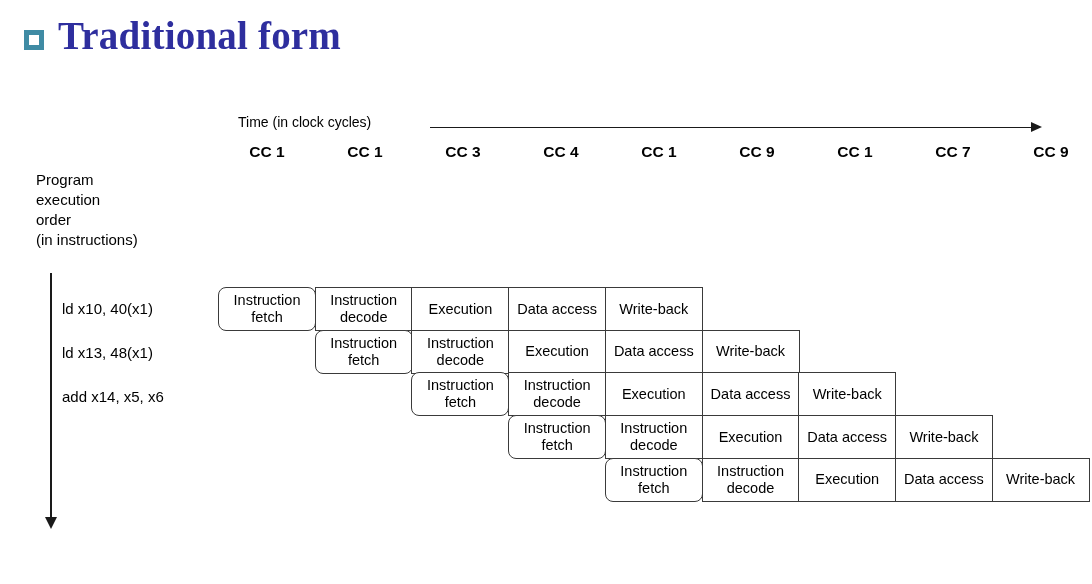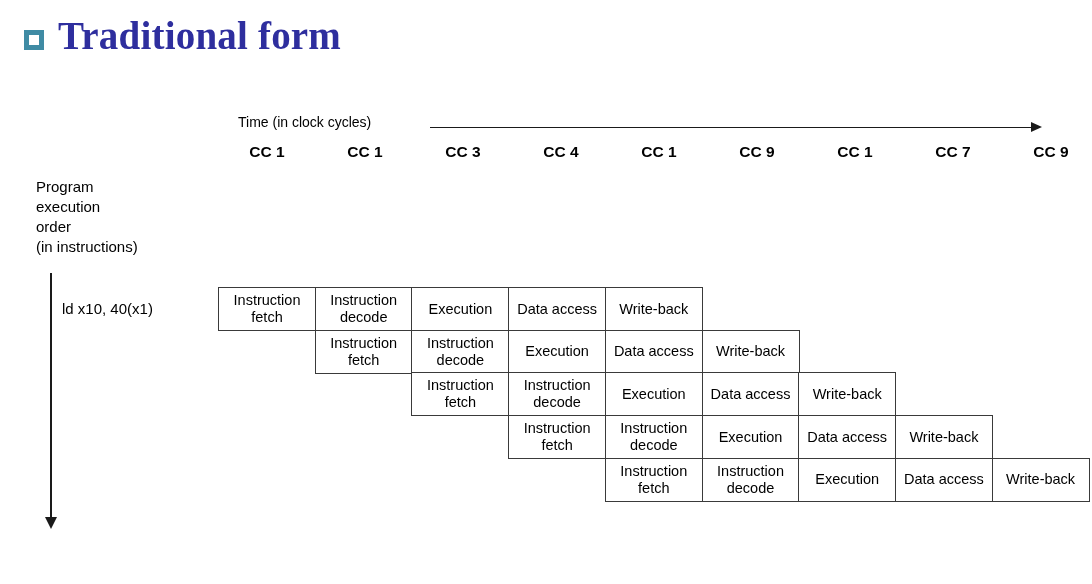--- a/index.html
+++ b/index.html
@@ -92,21 +92,21 @@
     font-size: 15.5px;
     line-height: 20px;
     white-space: nowrap;
     font-weight: bold;
   }
 
   
   #prog-order {
     position: absolute;
     left: 36px;
-    top: 177px;
+    top: 170px;
     font-size: 15px;
     line-height: 20px;
     white-space: nowrap;
   }
 
   
   #order-arrow {
     position: absolute;
     left: 44px;
     top: 273px;
@@ -172,20 +172,21 @@
     display: flex;
     align-items: center;
     justify-content: center;
     text-align: center;
     font-size: 14.5px;
     line-height: 17px;
     padding: 0 3px;
   }
   .stage-cell:first-child {
     margin-left: 0;
+    border-radius: 8px;
   }
 </style>
 </head>
 <body>
 
 <div id="slide-title">
   <div id="title-bullet"></div>
   <div id="title-text">Traditional form</div>
 </div>
 
@@ -217,20 +218,26 @@
 
 <div id="order-arrow">
   <div class="shaft"></div>
   <div class="head"></div>
 </div>
 
 <div id="instr-list">
     <div class="instr-row">
       <div class="instr-label">ld x10, 40(x1)</div>
     </div>
+    <div class="instr-row">
+      <div class="instr-label">ld x13, 48(x1)</div>
+    </div>
+    <div class="instr-row">
+      <div class="instr-label">add x14, x5, x6</div>
+    </div>
   </div>
 
 <div id="pipeline">
     <div class="pipe-row" style="left: 0px; top: 0px;">
       <div class="stage-cell">Instruction fetch</div>
       <div class="stage-cell">Instruction decode</div>
       <div class="stage-cell">Execution</div>
       <div class="stage-cell">Data access</div>
       <div class="stage-cell">Write-back</div>
     </div>

